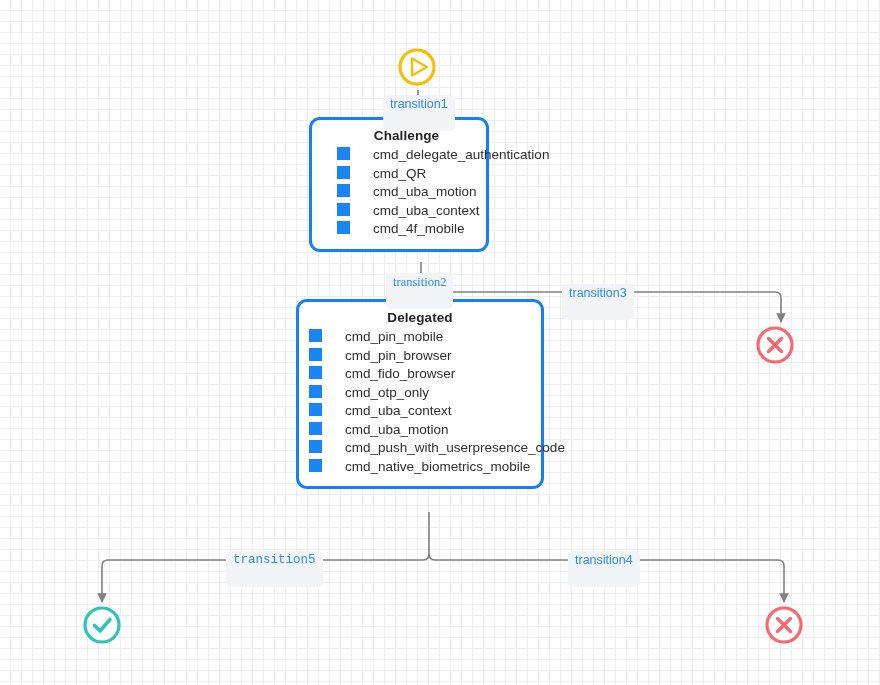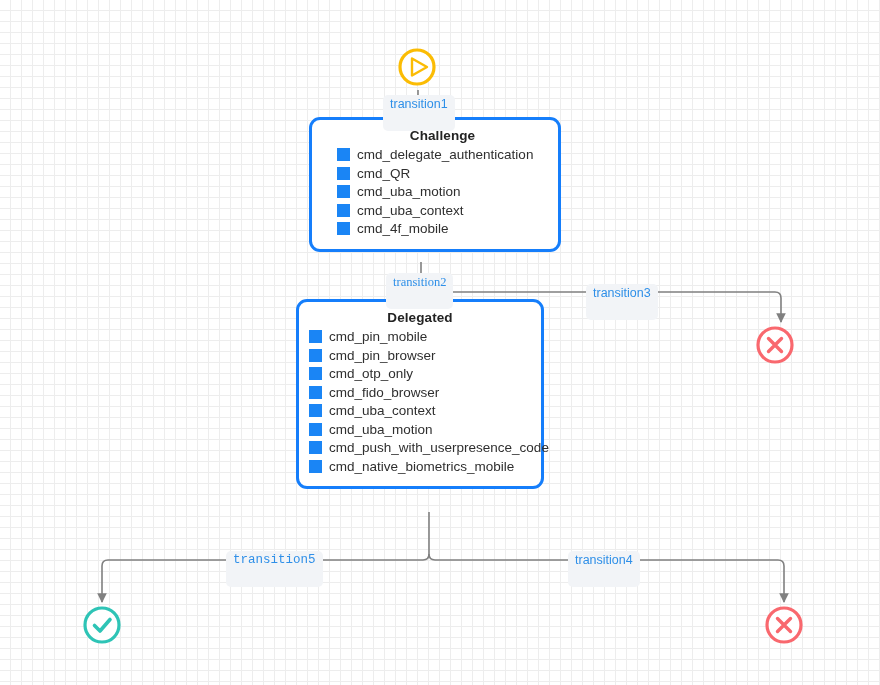--- a/index.html
+++ b/index.html
@@ -43,22 +43,22 @@
   .state-title {
     text-align: center;
     font-size: 13.5px;
     font-weight: bold;
     color: #232323;
     letter-spacing: 0.1px;
     margin-bottom: 4px;
   }
   .cmd-row {
     display: flex;
-    align-items: center;
     margin: 3px 0;
+    gap: 16px;
   }
   .cmd-swatch {
     width: 13px;
     height: 13px;
     background: #1a85f5;
     flex: 0 0 13px;
     margin-right: 7px;
   }
   .cmd-label {
     font-size: 13.5px;
@@ -124,21 +124,21 @@
     </g>
   </svg>
 
   <div class="terminal-node" style="left:397px; top:47px;">
     <svg width="40" height="40" viewBox="0 0 40 40">
       <circle cx="20" cy="20" r="17" fill="#ffffff" stroke="#fbbc04" stroke-width="3.2"></circle>
       <path d="M 15 11.5 L 30 20 L 15 28.5 Z" fill="none" stroke="#fbbc04" stroke-width="2.4" stroke-linejoin="round"></path>
     </svg>
   </div>
 
-  <div class="state-node" style="left:309px; top:117px; width:252px;padding-left:25px;">
+  <div class="state-node" style="left:309px; top:117px; width:180px;padding-left:25px;">
     <div class="state-title">Challenge</div>
 
     <div class="cmd-row">
       <span class="cmd-swatch"></span>
       <span class="cmd-label">cmd_delegate_authentication</span>
     </div>
     <div class="cmd-row">
       <span class="cmd-swatch"></span>
       <span class="cmd-label">cmd_QR</span>
     </div>
@@ -162,25 +162,25 @@
     <div class="cmd-row">
       <span class="cmd-swatch"></span>
       <span class="cmd-label">cmd_pin_mobile</span>
     </div>
     <div class="cmd-row">
       <span class="cmd-swatch"></span>
       <span class="cmd-label">cmd_pin_browser</span>
     </div>
     <div class="cmd-row">
       <span class="cmd-swatch"></span>
+      <span class="cmd-label">cmd_fido_browser</span>
+    </div>
+    <div class="cmd-row">
+      <span class="cmd-swatch"></span>
       <span class="cmd-label">cmd_otp_only</span>
-    </div>
-    <div class="cmd-row">
-      <span class="cmd-swatch"></span>
-      <span class="cmd-label">cmd_fido_browser</span>
     </div>
     <div class="cmd-row">
       <span class="cmd-swatch"></span>
       <span class="cmd-label">cmd_uba_context</span>
     </div>
     <div class="cmd-row">
       <span class="cmd-swatch"></span>
       <span class="cmd-label">cmd_uba_motion</span>
     </div>
     <div class="cmd-row">
@@ -211,19 +211,19 @@
     <svg width="40" height="40" viewBox="0 0 40 40">
       <circle cx="20" cy="20" r="17" fill="#ffffff" stroke="#f9686e" stroke-width="3.2"></circle>
       <path d="M 13.5 13.5 L 26.5 26.5 M 26.5 13.5 L 13.5 26.5" stroke="#f9686e" stroke-width="3.4" stroke-linecap="round"></path>
     </svg>
   </div>
 
   <div class="edge-label" style="left:383px; top:95px;">transition1</div>
 
   <div class="edge-label" style="left:386px; top:273px;font-family:Liberation Serif, serif;">transition2</div>
 
-  <div class="edge-label" style="left:586px; top:284px;text-align:center;">transition3</div>
+  <div class="edge-label" style="left:562px; top:284px;text-align:center;">transition3</div>
 
   <div class="edge-label" style="left:568px; top:551px;">transition4</div>
 
   <div class="edge-label" style="left:226px; top:551px;font-family:Liberation Mono, monospace;">transition5</div>
 
 </div>
 
 </body></html>

